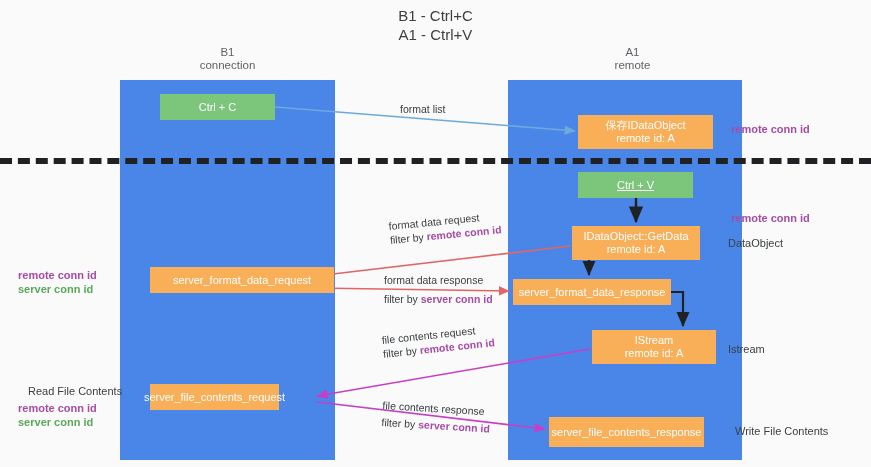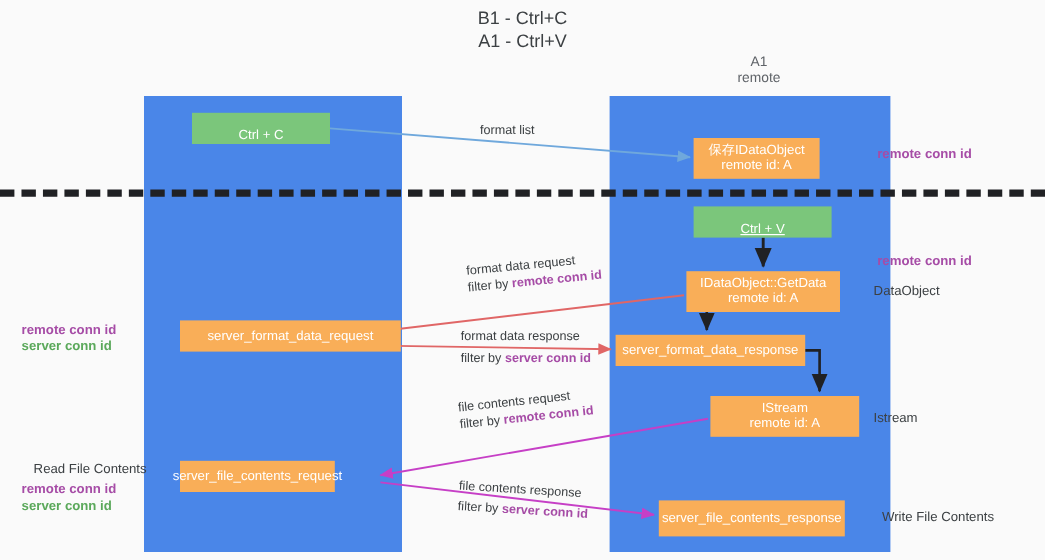--- a/index.html
+++ b/index.html
@@ -29,26 +29,26 @@
          font-size:15px;line-height:19px;color:#3c4043;}
 
   
   #divider{position:absolute;left:0;top:158px;width:871px;height:0;
            border-top:6px dashed #202124;}
 
   
   .node{position:absolute;box-sizing:border-box;display:flex;flex-direction:column;
         align-items:center;justify-content:center;font-size:11px;line-height:13px;
         color:#ffffff;text-align:center;}
-  .green{background:#7bc67b;justify-content:flex-end;}
+  .green{background:#7bc67b;}
   .orange{background:#f9ae58;}
 
   .n-ctrlc {left:160px;top:94px;width:115px;height:26px;}
   .n-ctrlv {left:578px;top:172px;width:115px;height:26px;text-decoration:underline;}
-  .n-save  {left:578px;top:115px;width:105px;height:34px;}
+  .n-save  {left:578px;top:115px;width:135px;height:34px;}
   .n-getdata{left:572px;top:226px;width:128px;height:34px;}
   .n-sfdreq{left:150px;top:267px;width:184px;height:26px;}
   .n-sfdres{left:513px;top:279px;width:158px;height:26px;}
   .n-istream{left:592px;top:330px;width:124px;height:34px;}
   .n-sfcreq{left:150px;top:384px;width:129px;height:26px;}
   .n-sfcres{left:549px;top:417px;width:155px;height:30px;}
 
   
   .cap{position:absolute;font-size:11px;line-height:14px;}
   .purple{color:#a64ca6;font-weight:bold;}
@@ -76,20 +76,24 @@
 </head>
 <body>
 
 <div id="stage">
 
   <div id="title">
     <div>B1 - Ctrl+C</div>
     <div>A1 - Ctrl+V</div>
   </div>
 
+  <div class="lane-head head-b1">
+    <span class="ttl">B1</span>
+    <span class="sub">connection</span>
+  </div>
   <div class="lane-head head-a1">
     <span class="ttl">A1</span>
     <span class="sub">remote</span>
   </div>
 
   <div class="lane lane-b1"></div>
   <div class="lane lane-a1"></div>
 
   <svg id="wires" viewBox="0 0 871 467">
     <defs>

